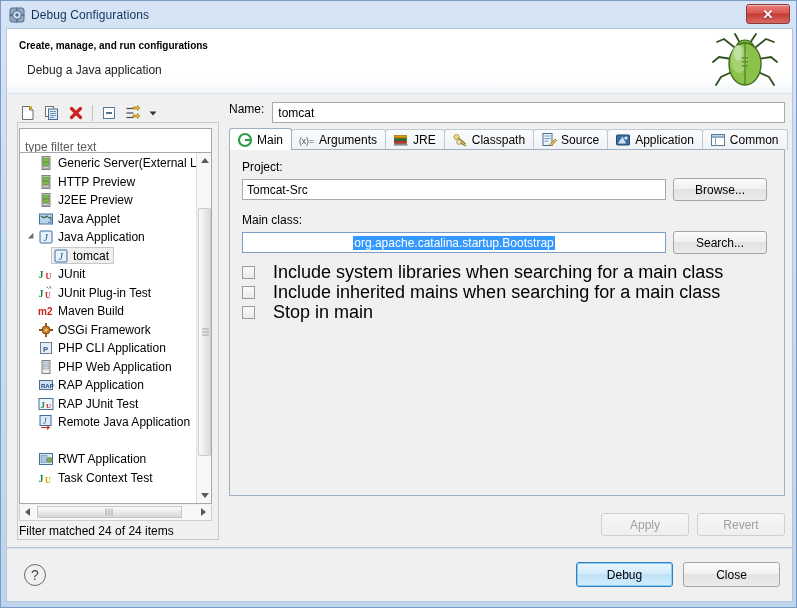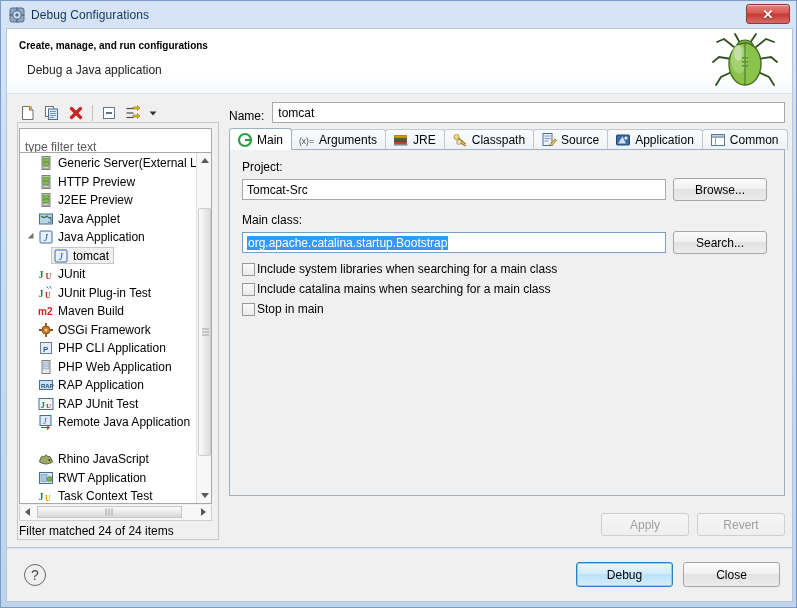--- a/index.html
+++ b/index.html
@@ -289,21 +289,21 @@
 
   
   .right-panel {
     position: absolute;
     left: 222px; top: 6px;
     width: 556px; height: 440px;
   }
   .name-row {
     position: absolute;
     left: 0; top: 2px;
-    display: flex; align-items: flex-end;
+    display: flex; align-items: flex-start;
     width: 100%;
   }
   .name-label {
     font-size: 12px;
     margin-right: 8px;
   }
   .name-input {
     flex: 1;
     height: 21px;
     border: 1px solid #a8a8a8;
@@ -393,22 +393,22 @@
   }
   .sel-text {
     background: #3399ff;
     color: #fff;
     padding: 0 1px;
   }
   .check-row {
     position: absolute;
     display: flex;
     align-items: center;
-    gap: 2px;
-    font-size: 12px;
+    gap: 18px;
+    font-size: 18px;
     cursor: pointer;
   }
   .checkbox {
     width: 13px; height: 13px;
     border: 1px solid #9a9a9a;
     background: linear-gradient(180deg,#fbfbfb,#eaeaea);
     flex: none;
   }
 
   .apply-row {
@@ -762,32 +762,20 @@
               </span>
             </div>
             <div class="tree-row">
               <span class="twisty"></span>
             </div>
             <div class="tree-row">
               <span class="twisty"></span>
               <span class="" style="display: flex; align-items: center;">
                 <span class="ico">
                   <svg class="icon-svg" width="16" height="16" viewBox="0 0 16 16">
-                    <path d="M1.5 11 Q3 3 6 6 Q8 2 10 6 Q12 3 14.5 11 Q8 15 1.5 11 z" fill="#9aa86a" stroke="#5c6a3a"></path>
-                    <circle cx="11.5" cy="9" r="1" fill="#2f3b1f"></circle>
-                  </svg>
-                </span>
-                <span class="tree-label">Rhino JavaScript</span>
-              </span>
-            </div>
-            <div class="tree-row">
-              <span class="twisty"></span>
-              <span class="" style="display: flex; align-items: center;">
-                <span class="ico">
-                  <svg class="icon-svg" width="16" height="16" viewBox="0 0 16 16">
                     <rect x="1.5" y="2.5" width="13" height="11" fill="#dbe8f5" stroke="#4a6f96"></rect>
                     <rect x="3" y="4.5" width="6" height="7" fill="#a9c7e4" stroke="#6f8fb0" stroke-width=".6"></rect>
                     <circle cx="11.5" cy="9" r="2.6" fill="#7fae5c" stroke="#4d7d2b" stroke-width=".6"></circle>
                   </svg>
                 </span>
                 <span class="tree-label">RWT Application</span>
               </span>
             </div>
             <div class="tree-row">
               <span class="twisty"></span>
@@ -924,34 +912,34 @@
       <div class="tabpanel">
 
         <div class="group-label" style="left:12px; top:10px;">Project:</div>
         <div class="field-row" style="left:12px; top:28px; width:532px;">
           <input class="txtfield" style="width: 424px;" value="Tomcat-Src">
           <button class="btn" style="width:94px;">Browse...</button>
         </div>
 
         <div class="group-label" style="left:12px; top:63px;">Main class:</div>
         <div class="field-row" style="left:12px; top:81px; width:532px;">
-          <div class="txtfield" style="width:424px; display:flex; align-items:center; border-color:#7a9ec7;">
+          <div class="txtfield" style="width:424px; display:flex; align-items:center; border-color:#7a9ec7;justify-content:center;">
             <span class="sel-text">org.apache.catalina.startup.Bootstrap</span>
           </div>
           <button class="btn" style="width:94px;">Search...</button>
         </div>
 
         <div>
           <div class="check-row" style="left:12px; top:112px;">
             <span class="checkbox"></span>
             <span>Include system libraries when searching for a main class</span>
           </div>
           <div class="check-row" style="left:12px; top:132px;">
             <span class="checkbox"></span>
-            <span>Include catalina mains when searching for a main class</span>
+            <span>Include inherited mains when searching for a main class</span>
           </div>
           <div class="check-row" style="left:12px; top:152px;">
             <span class="checkbox"></span>
             <span>Stop in main</span>
           </div>
         </div>
       </div>
 
       <div class="apply-row">
         <button class="btn disabled">Apply</button>

